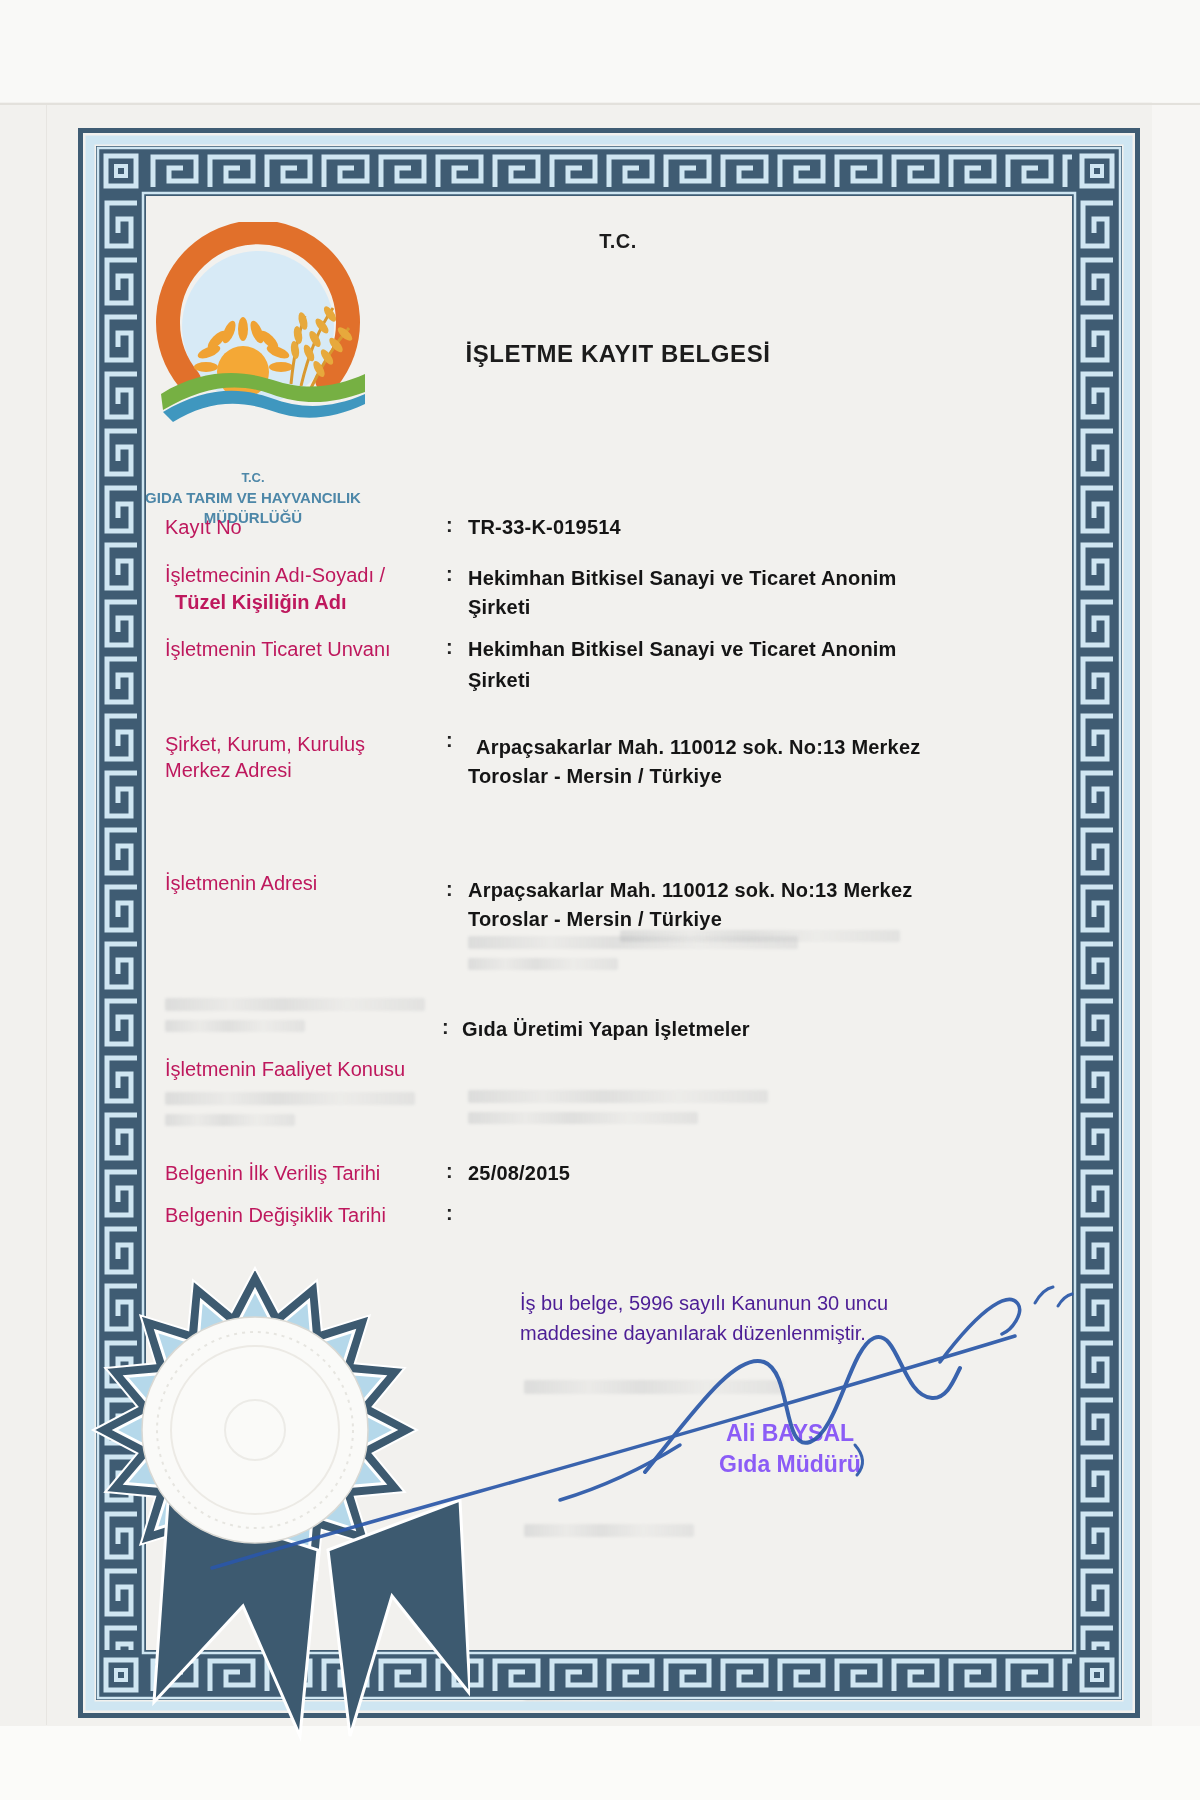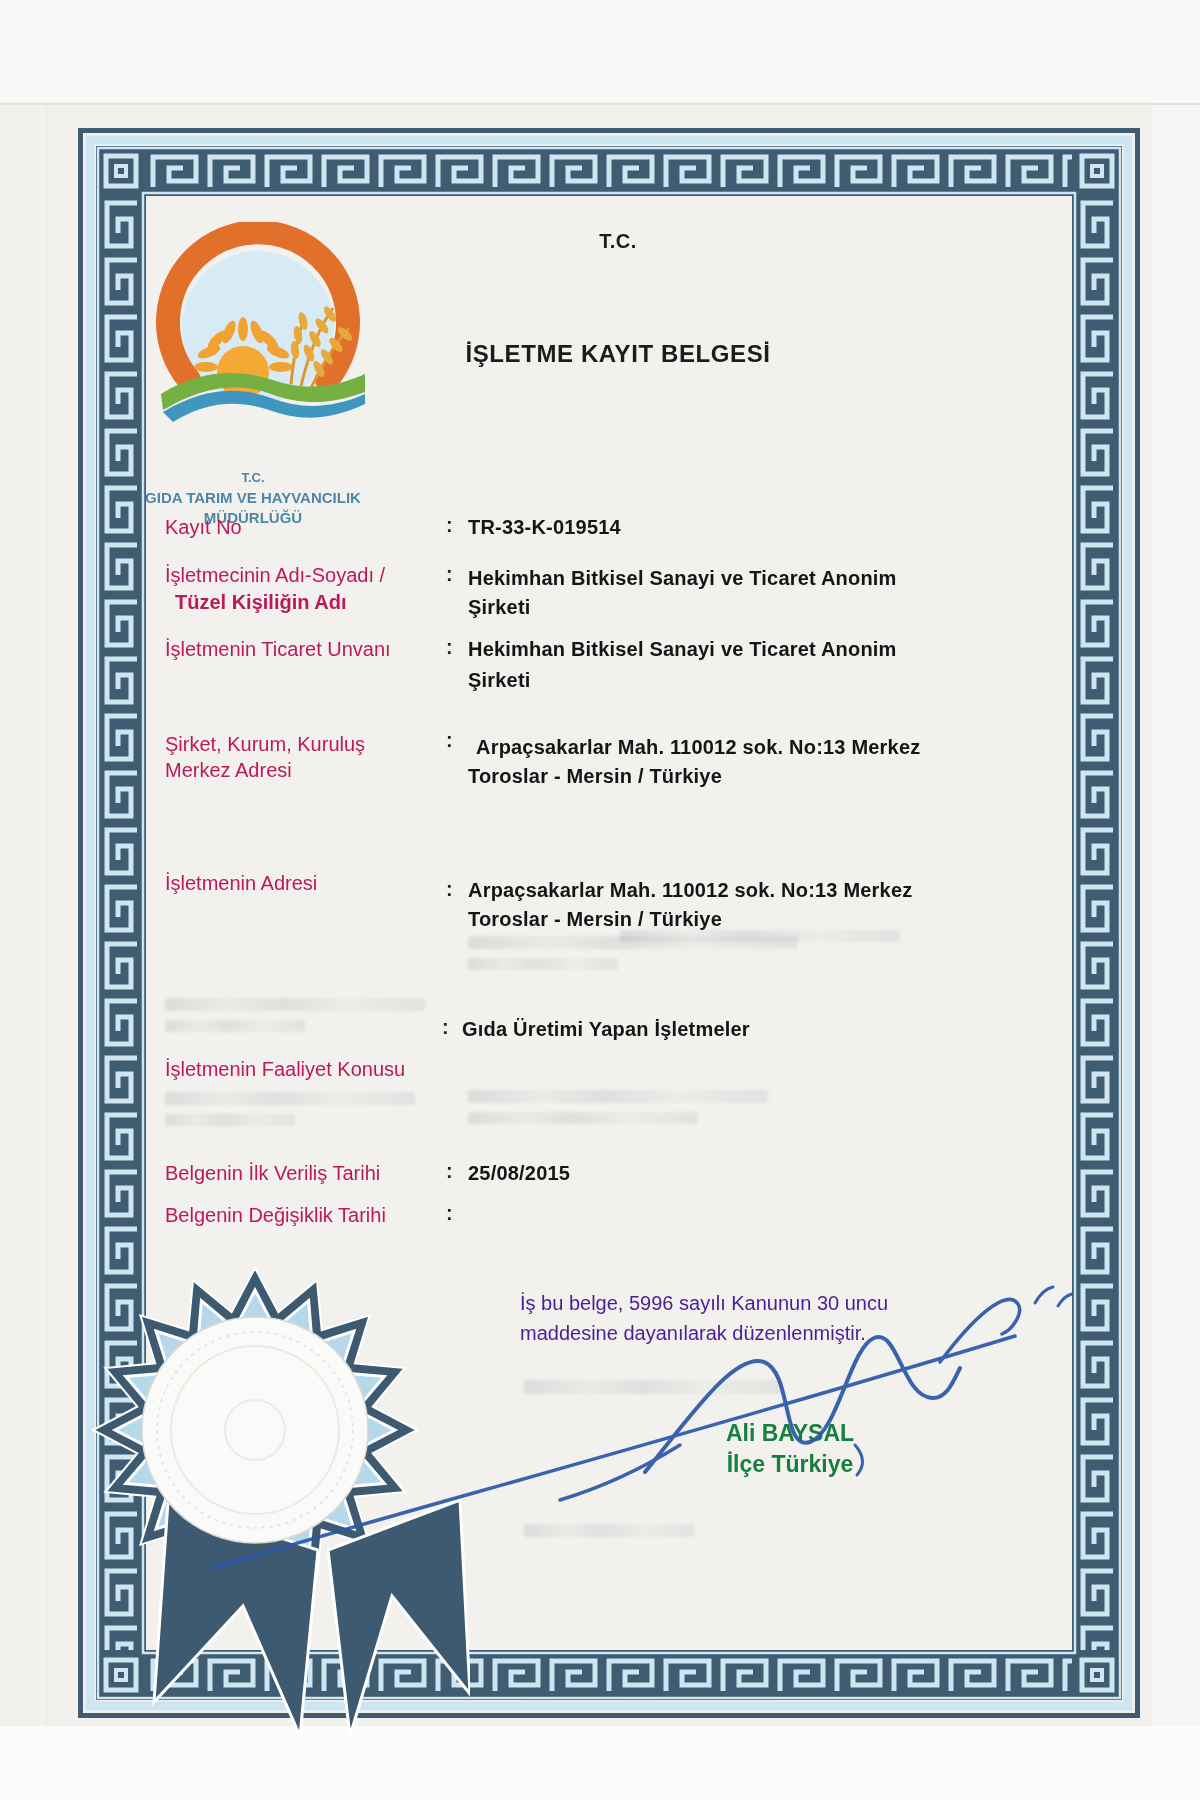--- a/index.html
+++ b/index.html
@@ -13,21 +13,21 @@
   .crease-v{left:46px;top:105px;width:1px;height:1620px;background:#e7e5e1;}
 
   .hdr{width:640px;left:298px;text-align:center;font-weight:700;color:#1c1c1c;white-space:nowrap;}
   .hdr.small{font-size:20px;letter-spacing:.5px;}
   .hdr.big{font-size:24px;letter-spacing:.6px;}
 
   .lbl{font-size:20px;line-height:27px;font-weight:400;color:#be185d;white-space:nowrap;}
   .val{font-size:20px;line-height:29px;font-weight:700;color:#151515;letter-spacing:.2px;white-space:nowrap;}
   .colon{font-size:20px;font-weight:700;color:#222;}
   .note{font-size:20px;line-height:30px;font-weight:400;color:#4c1d95;white-space:nowrap;}
-  .sig-name{width:250px;text-align:center;font-size:23px;font-weight:700;color:#15803d;white-space:nowrap;}
+  .sig-name{width:250px;text-align:center;font-size:23px;font-weight:700;color:#8b5cf6;white-space:nowrap;}
   .logo-cap{width:260px;left:123px;text-align:center;font-weight:700;color:#4d87a8;white-space:nowrap;}
 
   .ghost{position:absolute;border-radius:2px;filter:blur(1.6px);opacity:.55;
     background:linear-gradient(90deg,rgba(110,116,124,.30),rgba(110,116,124,.10) 25%,
       rgba(110,116,124,.26) 45%,rgba(110,116,124,.08) 70%,rgba(110,116,124,.22));}
   svg{display:block;}
 </style>
 </head>
 <body>
 
@@ -167,21 +167,21 @@
   <div class="abs val" style="left:468px;top:1159px;">25/08/2015</div>
 
   <div class="abs lbl" style="left:165px;top:1202px;">Belgenin Değişiklik Tarihi</div>
   <div class="abs colon" style="left:446px;top:1202px;">:</div>
   <div class="abs val" style="left:468px;top:1201px;"></div>
 
   <div class="abs note" style="left:520px;top:1288px;">İş bu belge, 5996 sayılı Kanunun 30 uncu</div>
   <div class="abs note" style="left:520px;top:1318px;">maddesine dayanılarak düzenlenmiştir.</div>
 
   <div class="abs sig-name" style="left:665px;top:1420px;">Ali BAYSAL</div>
-  <div class="abs sig-name" style="left:665px;top:1451px;">İlçe Türkiye</div>
+  <div class="abs sig-name" style="left:665px;top:1451px;">Gıda Müdürü</div>
   <svg class="abs" style="left:0;top:0;z-index:5;pointer-events:none;" width="1200" height="1800" viewBox="0 0 1200 1800">
     <g fill="none" stroke="#2a57a8" stroke-linecap="round" opacity="0.92">
       <path d="M 212 1568 C 400 1512 700 1432 1015 1336" stroke-width="3.5"></path>
       <path d="M 645 1472 C 692 1414 735 1352 764 1362 C 792 1372 782 1452 810 1442 C 838 1432 850 1348 874 1338 C 898 1328 902 1396 932 1398 C 947 1399 954 1380 960 1368" stroke-width="4"></path>
       <path d="M 940 1362 C 985 1302 1010 1292 1018 1304 C 1024 1313 1012 1330 1002 1334" stroke-width="3.5"></path>
       <path d="M 1035 1303 q 8 -14 18 -16" stroke-width="3"></path>
       <path d="M 1058 1306 q 6 -10 14 -12" stroke-width="3"></path>
       <path d="M 680 1445 C 640 1470 600 1488 560 1500" stroke-width="3.5"></path>
       <path d="M 855 1445 q 14 16 2 30" stroke-width="3"></path>
     </g>

